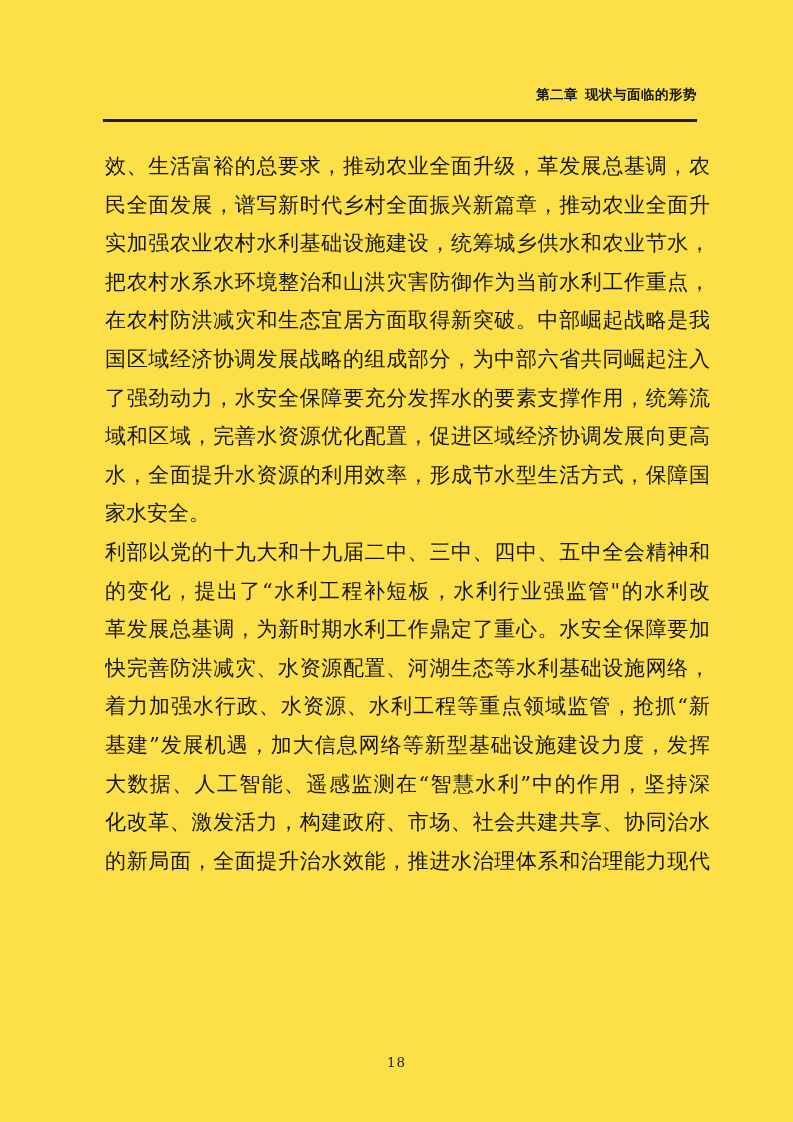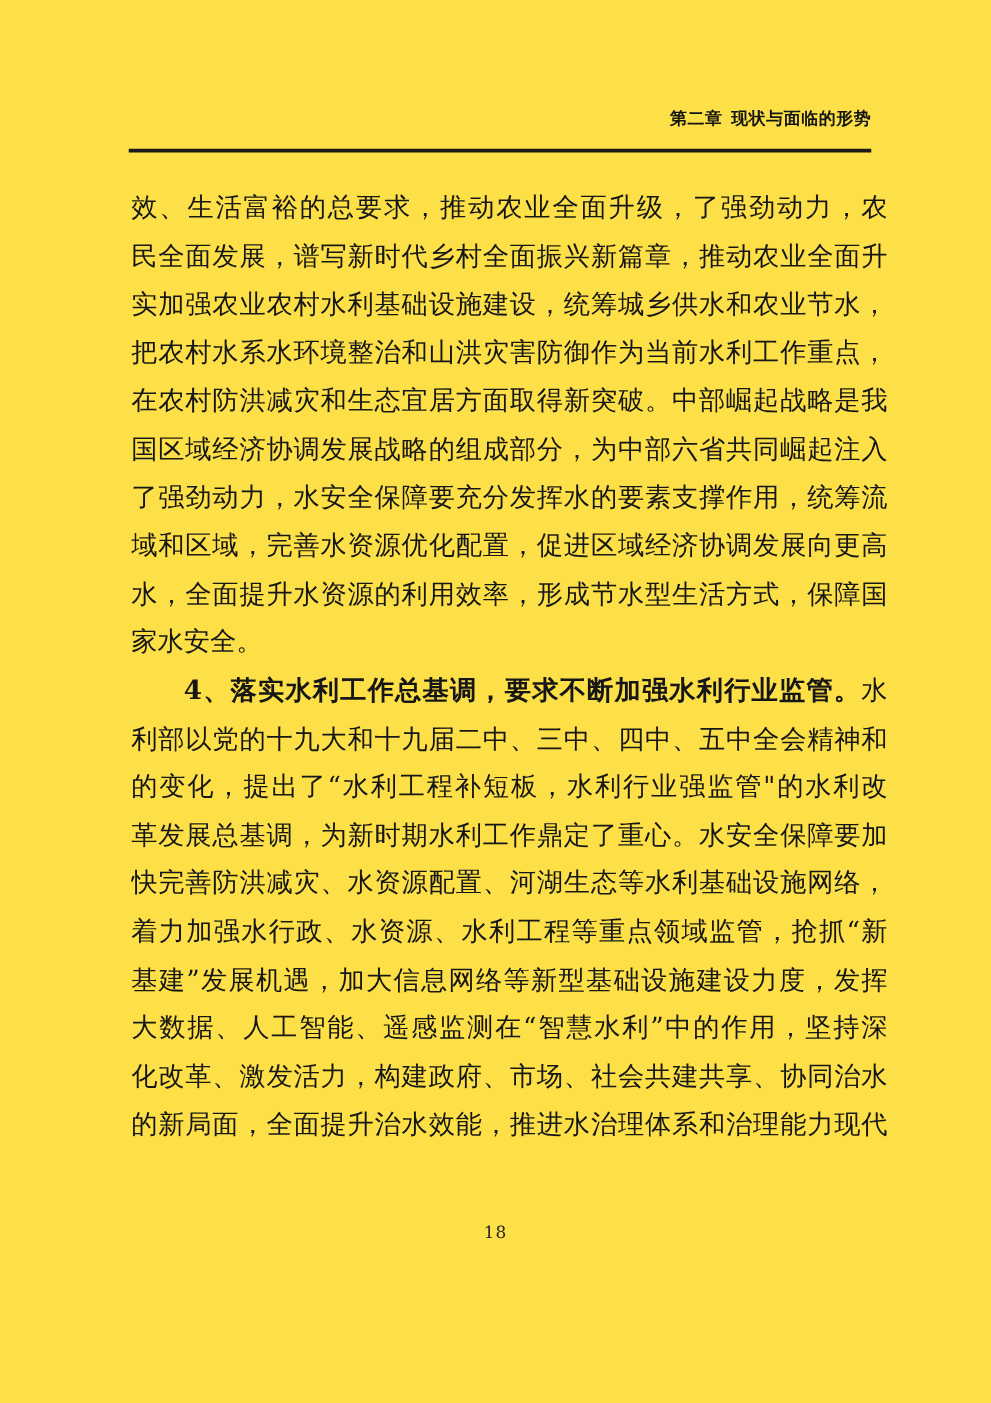--- a/index.html
+++ b/index.html
@@ -51,54 +51,53 @@
   }
   .line.no-fill {
     text-align: center;
     text-align-last: left;
   }
   .line.indent { text-indent: 42px; }
   .seg.bold { font-weight: bold; }
   .page-number {
     position: absolute;
     left: 0;
-    top: 978px;
+    top: 1054px;
     width: 793px;
     text-align: center;
     font-size: 13.5px;
     color: #222222;
     letter-spacing: 1px;
   }
 </style>
 </head>
 <body>
 
 <div class="page">
 
   <div class="running-head">
     <span class="chapter-label">第二章</span><span class="chapter-title">现状与面临的形势</span>
   </div>
 
   <div class="head-rule"></div>
 
   <div class="body-text">
       <div class="paragraph">
-        <div class="line"><span class="seg">效、生活富裕的总要求，推动农业全面升级，了强劲动力，农</span></div>
+        <div class="line"><span class="seg">效、生活富裕的总要求，推动农业全面升级，革发展总基调，农</span></div>
         <div class="line"><span class="seg">民全面发展，谱写新时代乡村全面振兴新篇章，推动农业全面升级</span></div>
         <div class="line"><span class="seg">实加强农业农村水利基础设施建设，统筹城乡供水和农业节水，</span></div>
         <div class="line"><span class="seg">把农村水系水环境整治和山洪灾害防御作为当前水利工作重点，</span></div>
         <div class="line"><span class="seg">在农村防洪减灾和生态宜居方面取得新突破。中部崛起战略是我</span></div>
         <div class="line"><span class="seg">国区域经济协调发展战略的组成部分，为中部六省共同崛起注入</span></div>
         <div class="line"><span class="seg">了强劲动力，水安全保障要充分发挥水的要素支撑作用，统筹流</span></div>
         <div class="line"><span class="seg">域和区域，完善水资源优化配置，促进区域经济协调发展向更高</span></div>
         <div class="line"><span class="seg">水，全面提升水资源的利用效率，形成节水型生活方式，保障国</span></div>
         <div class="line no-fill"><span class="seg">家水安全。</span></div>
       </div>
       <div class="paragraph">
-        <div class="line indent"><span class="seg bold">4、落实水利工作总基调，要求不断加强水利行业监管。</span><span class="seg">水</span></div>
         <div class="line"><span class="seg">利部以党的十九大和十九届二中、三中、四中、五中全会精神和</span></div>
         <div class="line"><span class="seg">的变化，提出了“水利工程补短板，水利行业强监管"的水利改</span></div>
         <div class="line"><span class="seg">革发展总基调，为新时期水利工作鼎定了重心。水安全保障要加</span></div>
         <div class="line"><span class="seg">快完善防洪减灾、水资源配置、河湖生态等水利基础设施网络，</span></div>
         <div class="line"><span class="seg">着力加强水行政、水资源、水利工程等重点领域监管，抢抓“新</span></div>
         <div class="line"><span class="seg">基建”发展机遇，加大信息网络等新型基础设施建设力度，发挥</span></div>
         <div class="line"><span class="seg">大数据、人工智能、遥感监测在“智慧水利”中的作用，坚持深</span></div>
         <div class="line"><span class="seg">化改革、激发活力，构建政府、市场、社会共建共享、协同治水</span></div>
         <div class="line"><span class="seg">的新局面，全面提升治水效能，推进水治理体系和治理能力现代</span></div>
       </div>

